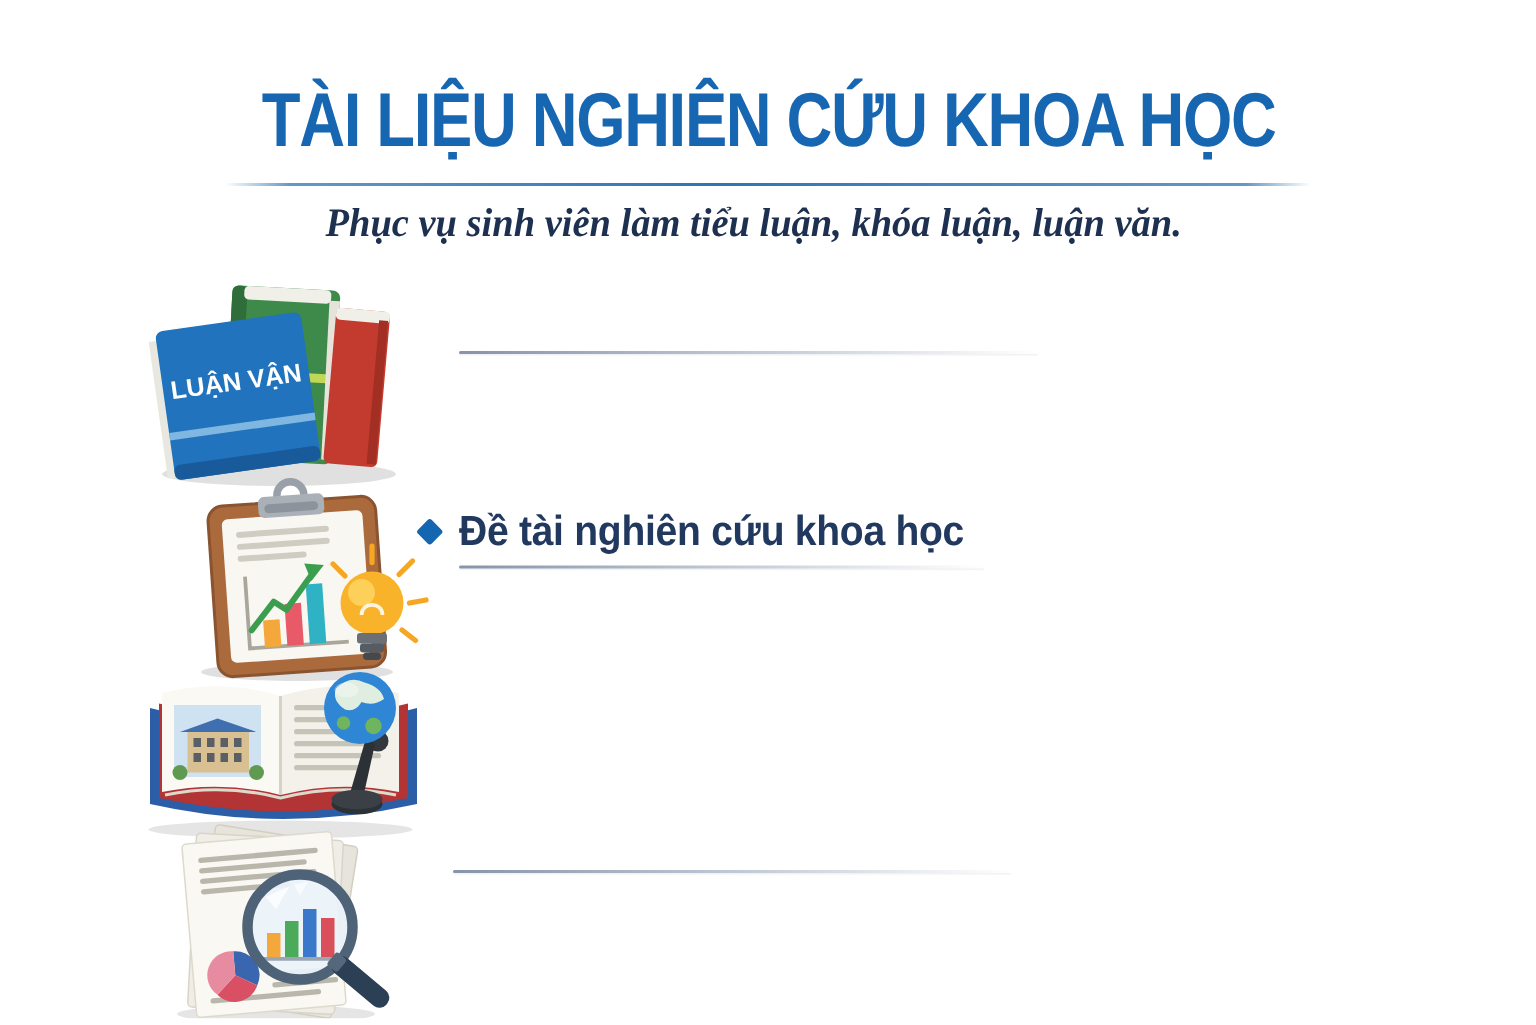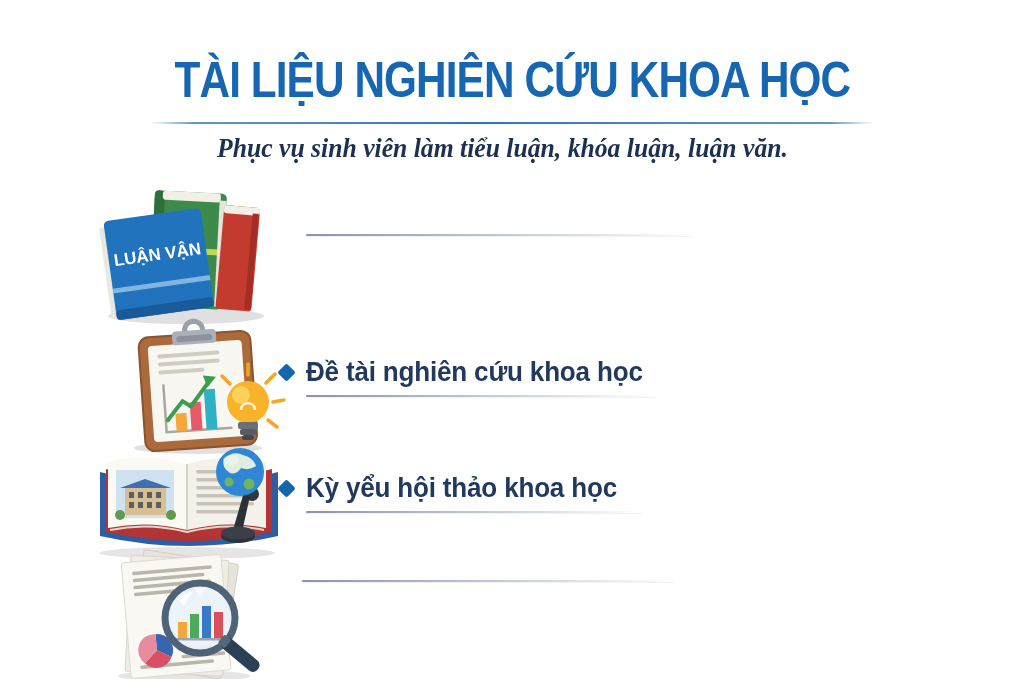--- a/index.html
+++ b/index.html
@@ -207,33 +207,26 @@
         <rect x="122" y="90" width="46" height="13" rx="6" fill="#2b3f55"></rect>
         <rect x="120" y="91" width="9" height="11" rx="2" fill="#55677a"></rect>
       </g>
     </g>
   </svg>
 
   <div class="entry" style="left:280px;top:229px">
     <div class="underline u1"></div>
   </div>
 
-  <div class="entry" style="left:280px;top:354px">
+  <div class="entry" style="left:280px;top:336px">
     <div class="entry-line">
       <span class="diamond"></span>
       <span class="entry-label">Đề tài nghiên cứu khoa học</span>
     </div>
     <div class="underline u2"></div>
   </div>
 
-  <div class="entry" style="left:280px;top:470px">
-    <div class="entry-line">
-      <span class="diamond"></span>
-      <span class="entry-label">Kỳ yểu hội thảo khoa học</span>
-    </div>
-    <div class="underline u3"></div>
-  </div>
 
   <div class="entry" style="left:276px;top:575px">
     <div class="underline u4"></div>
   </div>
 
 </div>
 
 </body></html>

